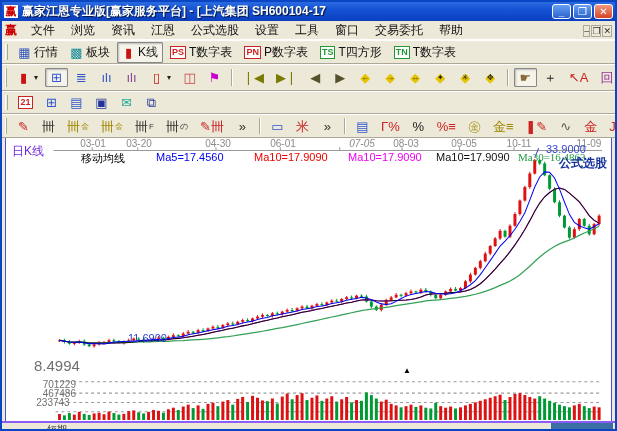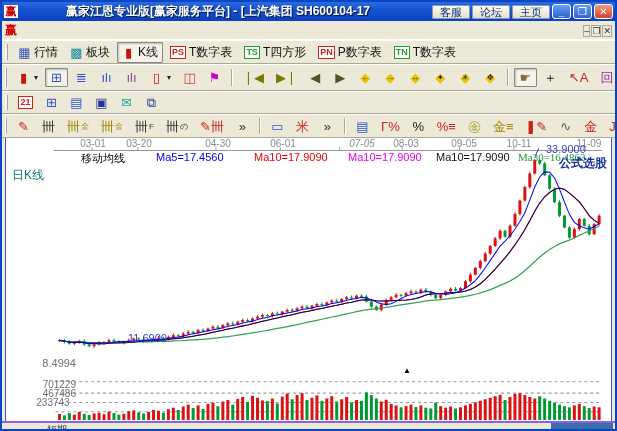--- a/index.html
+++ b/index.html
@@ -4,21 +4,21 @@
 <style>
   * { margin:0; padding:0; box-sizing:border-box; }
   html,body { width:617px; height:431px; overflow:hidden; }
   body { font-family:"Liberation Sans","DejaVu Sans",sans-serif; font-size:12px; background:#ece9d8; }
   .window { width:617px; height:431px; border:2px solid #0a46c4; display:flex; flex-direction:column; background:#ece9d8; }
 
   
   .titlebar { height:19px; flex:0 0 19px; background:linear-gradient(180deg,#2a6ae0 0%,#1553d4 40%,#0b3fc0 100%);
     display:flex; align-items:center; padding:0 2px; color:#fff; }
   .title-logo { width:14px; height:13px; background:#fff; color:#c00; font-weight:bold; font-size:11px; line-height:13px; text-align:center; margin-right:4px; }
-  .title-text { font-weight:bold; font-size:12px; white-space:nowrap; overflow:hidden; flex:1; text-shadow:1px 1px 1px #013;margin-left:44px; }
+  .title-text { font-weight:bold; font-size:12px; white-space:nowrap; overflow:hidden; flex:1; text-shadow:1px 1px 1px #013; }
   .title-btn { height:15px; padding:0 7px; margin-left:2px; background:linear-gradient(#fdfbf0,#e4dfc8); border:1px solid #8a97c0;
     border-radius:2px; color:#002d8a; font-size:11px; line-height:13px; cursor:default; }
   .winctl { width:19px; height:15px; margin-left:2px; border:1px solid #fff; border-radius:3px; color:#fff; font-size:10px; font-weight:bold;
     line-height:13px; text-align:center; background:linear-gradient(#68a0f4,#2a62cc); }
   .winctl.close { background:linear-gradient(#f0987c,#d4442c); }
 
   
   .menubar { height:19px; flex:0 0 19px; background:#ece9d8; border-bottom:1px solid #fff; display:flex; align-items:center; padding:0 3px; }
   .menu-logo { color:#c00; font-weight:bold; margin-right:6px; font-size:12px; }
   .menu-item { padding:1px 8px; color:#111; white-space:nowrap; }
@@ -38,51 +38,51 @@
   .tbtn .ov { position:absolute; inset:0; display:flex; align-items:center; justify-content:center; font-size:8px; color:#1a1a1a; }
   .tbtn .badge { display:inline-block; min-width:15px; padding:0 1px; font-size:9px; font-weight:bold; border:1px solid currentColor; line-height:11px; text-align:center; background:#fff; }
   .tbtn .sub { font-size:8px; margin-left:-2px; }
   .tbtn .drop { font-size:8px; color:#222; margin-left:1px; }
   .tbsep { width:2px; height:78%; border-left:1px solid #aca899; border-right:1px solid #fff; margin:0 4px; }
 
   
   .chart-wrap { position:relative; flex:1; background:#fff; margin:0 3px; border-left:1px solid #4653d8; border-right:1px solid #4653d8; overflow:hidden; }
   .chart-wrap svg { position:absolute; left:0; top:0; width:100%; height:100%; }
   .lbl { position:absolute; white-space:nowrap; }
-  .panel-label { left:6px; top:5px; color:#0f766e; font-size:12px;margin-top:24px; }
+  .panel-label { left:6px; top:5px; color:#6d28d9; font-size:12px; }
   .date-lbl { top:0; width:36px; text-align:center; color:#8a8a8a; font-size:10px; }
   .ma-row { top:13px; font-size:11px; }
   .peak-lbl { left:540px; top:5px; color:#3344cc; font-size:11px; }
   .stock-lbl { left:553px; top:17px; color:#15309a; font-weight:bold; font-size:12px; }
   .low-lbl { left:122px; top:194px; color:#2a3fd0; font-size:11px; }
-  .price-floor { left:28px; top:219px; width:42px; text-align:right; color:#707070; font-size:11px; }
+  .price-floor { left:28px; top:219px; width:42px; text-align:right; color:#707070; font-size:15px; }
   .vol-lbl { left:24px; width:46px; text-align:right; color:#707070; font-size:10px; }
   .tri { left:397px; top:228px; color:#000; font-size:8px; }
 
   
   .statusbar { height:8px; flex:0 0 8px; background:#ece9d8; border-top:2px solid #8b5cf6; position:relative; overflow:hidden; }
   .status-text { position:absolute; left:45px; top:0; font-size:10px; color:#222; }
   .status-blue { position:absolute; right:2px; top:0; width:62px; height:8px; background:#3a6ea5; }
 </style>
 </head>
 <body>
 
 <div class="window">
 
   <div class="titlebar">
     <div class="title-logo">赢</div>
     <div class="title-text">赢家江恩专业版[赢家服务平台] - [上汽集团  SH600104-17</div>
-    <div id="title-buttons"><span class="title-btn">客服</span><span class="title-btn">论坛</span><span class="title-btn">主页</span></div>
     <div class="winctl">_</div>
     <div class="winctl">❐</div>
     <div class="winctl close">✕</div>
   </div>
 
   <div class="menubar">
     <span class="menu-logo">赢</span>
+    <span id="menu-items"><span class="menu-item">文件</span><span class="menu-item">浏览</span><span class="menu-item">资讯</span><span class="menu-item">江恩</span><span class="menu-item">公式选股</span><span class="menu-item">设置</span><span class="menu-item">工具</span><span class="menu-item">窗口</span><span class="menu-item">交易委托</span><span class="menu-item">帮助</span></span>
     <span class="menu-spacer"></span>
     <span id="mdi-controls"><span class="mdi-btn">–</span><span class="mdi-btn">❐</span><span class="mdi-btn">✕</span></span>
   </div>
 
   <div class="tb tb1">
       <span class="grip"></span>
       <span class="tbtn">
         <span class="ico" style="color: rgb(51, 85, 187);">▦</span>
         <span class="tlabel">行情</span>
       </span>
@@ -92,26 +92,26 @@
       </span>
       <span class="tbtn active">
         <span class="ico" style="color: rgb(204, 17, 17);">▮</span>
         <span class="tlabel">K线</span>
       </span>
       <span class="tbtn">
         <span class="badge" style="color: rgb(204, 34, 34);">PS</span>
         <span class="tlabel">T数字表</span>
       </span>
       <span class="tbtn">
+        <span class="badge" style="color: rgb(204, 34, 34);">PN</span>
+        <span class="tlabel">P数字表</span>
+      </span>
+      <span class="tbtn">
         <span class="badge" style="color: rgb(34, 153, 51);">TS</span>
         <span class="tlabel">T四方形</span>
-      </span>
-      <span class="tbtn">
-        <span class="badge" style="color: rgb(204, 34, 34);">PN</span>
-        <span class="tlabel">P数字表</span>
       </span>
       <span class="tbtn">
         <span class="badge" style="color: rgb(34, 153, 51);">TN</span>
         <span class="tlabel">T数字表</span>
       </span>
     </div>
   <div class="tb tb2">
       <span class="grip"></span>
       <span class="tbtn">
         <span class="ico" style="color: rgb(204, 17, 17);">▮</span>

